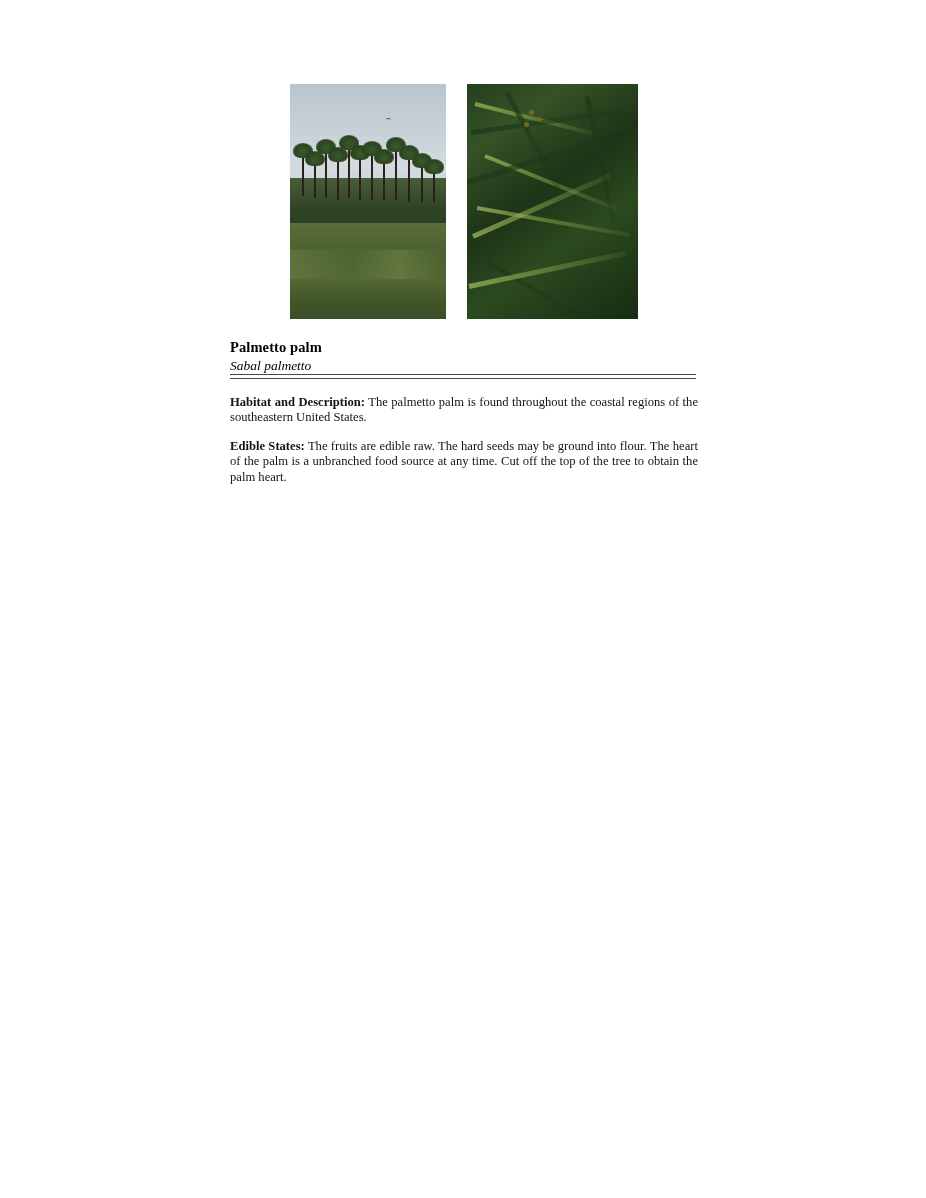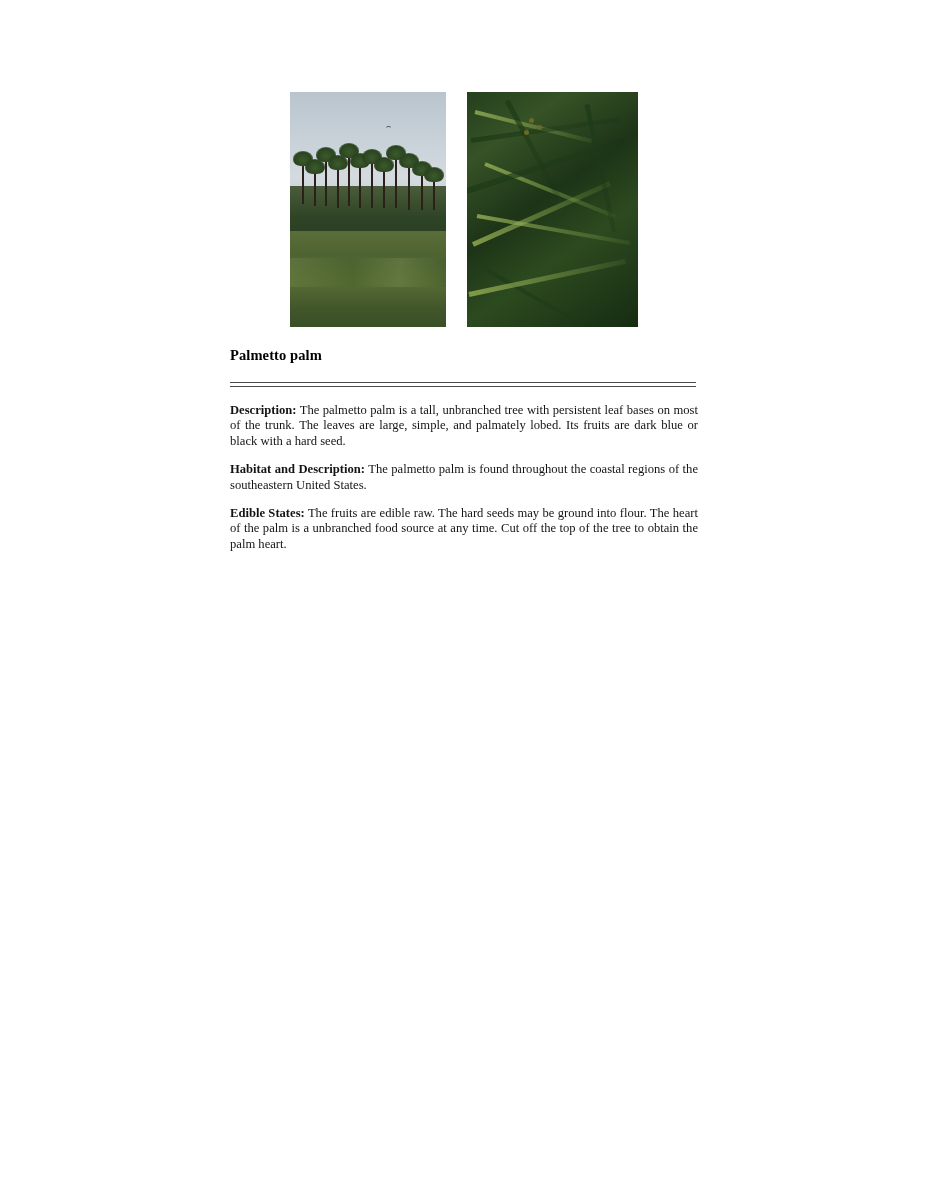--- a/index.html
+++ b/index.html
@@ -11,21 +11,21 @@
     width: 926px;
     height: 1198px;
     position: relative;
     font-family: "Liberation Serif", serif;
     color: #000000;
     overflow: hidden;
   }
 
   .page {
     position: absolute;
-    left: 0; top: 8px;
+    left: 0; top: 0;
     width: 926px;
     height: 979px;
     background: #ffffff;
   }
 
   
   .figure-row {
     position: absolute;
     left: 290px;
     top: 84px;
@@ -211,28 +211,26 @@
       <div class="frond frond-dark" style="left:120px; top:10px; width:130px; height:5px; transform:rotate(78deg);"></div>
       <div class="fruit" style="left:62px; top:26px;"></div>
       <div class="fruit" style="left:70px; top:33px;"></div>
       <div class="fruit" style="left:57px; top:38px;"></div>
     </div>
 
   </div>
 
   <div class="title-block">
     <div class="common-name">Palmetto palm</div>
+    <div class="sci-name">Sabal palmetto</div>
   </div>
 
   <div class="rule"></div>
 
   <div class="body-block">
-    <p class="para">
-      <span class="lead">Description:</span><span> The palmetto palm is a tall, unbranched tree with persistent leaf bases on most of the trunk. The leaves are large, simple, and palmately lobed. Its fruits are dark blue or black with a hard seed.</span>
-    </p>
     <p class="para">
       <span class="lead">Habitat and Description:</span><span> The palmetto palm is found throughout the coastal regions of the southeastern United States.</span>
     </p>
     <p class="para">
       <span class="lead">Edible States:</span><span> The fruits are edible raw. The hard seeds may be ground into flour. The heart of the palm is a unbranched food source at any time. Cut off the top of the tree to obtain the palm heart.</span>
     </p>
   </div>
 
 </div>
 

